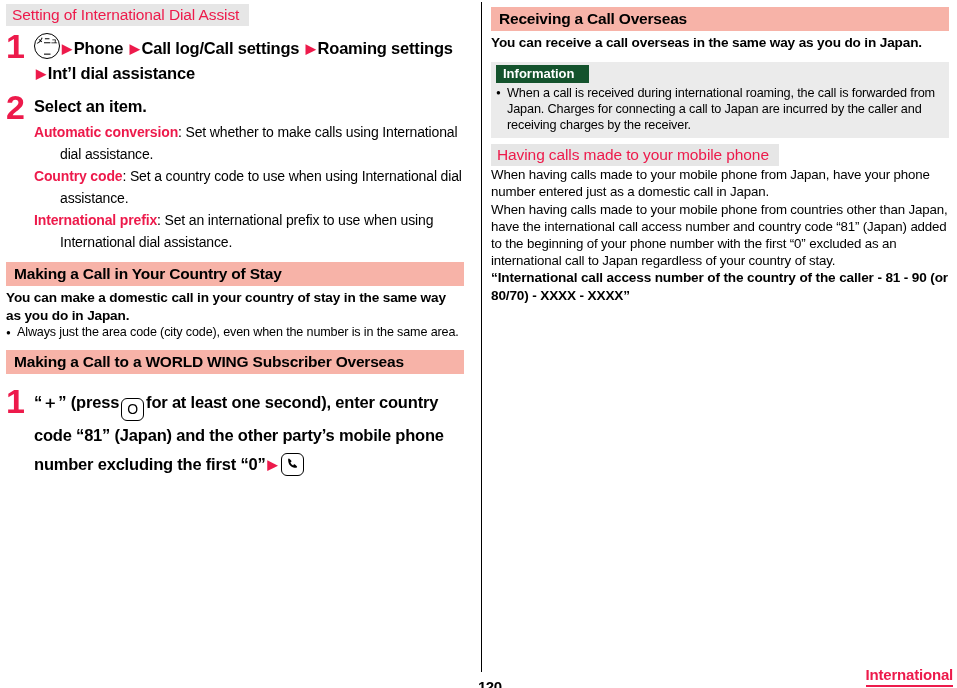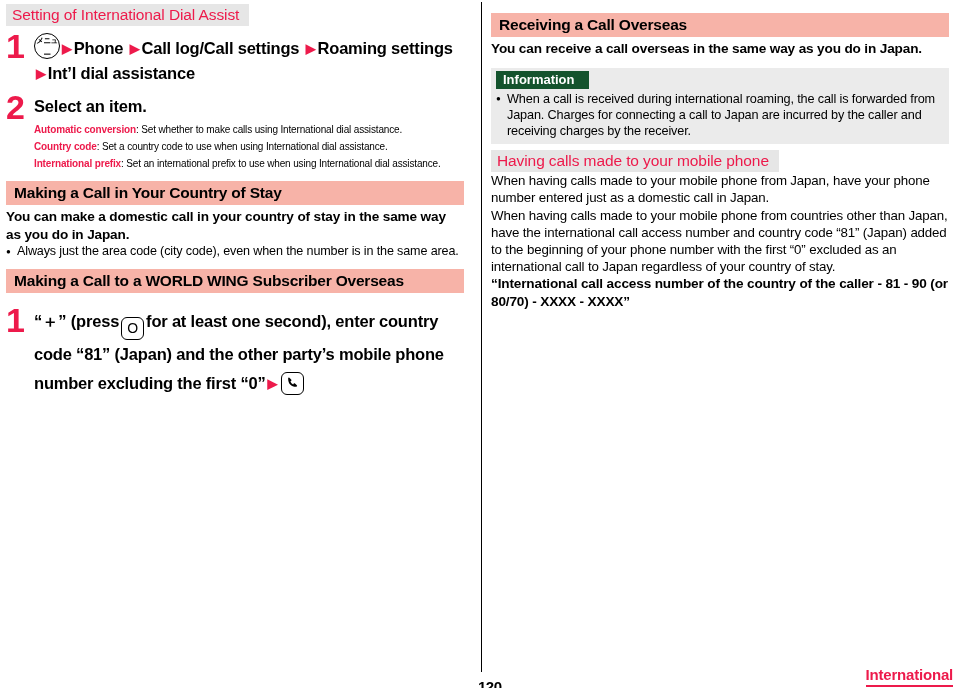--- a/index.html
+++ b/index.html
@@ -107,22 +107,22 @@
     content: "\25CF";
     position: absolute;
     left: 0; top: 0;
     font-size: 8px;
     line-height: 16px;
   }
 
   
   .deflist { margin: 2px 0 0 0; }
   .defitem {
-    font-size: 10px;
-    line-height: 17px;
+    font-size: 14px;
+    line-height: 22px;
     letter-spacing: -0.15px;
     padding-left: 26px;
     text-indent: -26px;
     margin-bottom: 0px;
   }
   .defterm { color: #ed1a4b; font-weight: bold; }
 
   
   .infobox {
     background: #ebebeb;
@@ -262,21 +262,21 @@
       <span class="step-num">1</span>
       <div class="step-text tall"><span>“＋” (press</span><span class="ico ico-key"><span>O</span></span><span>for at least one second), enter country code “81” (Japan) and the other party’s mobile phone number excluding the first “0”</span><span class="arrow">▶</span><span class="ico ico-key"><svg width="15" height="15" viewBox="0 0 24 24" aria-hidden="true">
               <path d="M5 5.5c0-1 1-1.7 1.9-1.1 1.2.8 2.4 2 3.2 3.2.5.8.2 1.6-.5 2.1l-1 .7c.9 2 2.4 3.6 4.4 4.6l.8-1c.5-.7 1.4-.9 2.1-.4 1.3.9 2.5 2 3.3 3.3.5.9-.2 1.9-1.2 1.9C9.5 18.8 5 13.7 5 5.5z" fill="#000"></path>
             </svg></span></div>
     </div>
 
   </div>
 
   <div class="col col-right">
 
-    <div class="h-pink" style="margin-top:9px;">Receiving a Call Overseas</div>
+    <div class="h-pink" style="margin-top:3px;">Receiving a Call Overseas</div>
     <div class="body-bold">You can receive a call overseas in the same way as you do in Japan.</div>
 
     <div class="infobox">
       <div class="info-title">Information</div>
       <div class="info-bullet">When a call is received during international roaming, the call is forwarded from Japan. Charges for connecting a call to Japan are incurred by the caller and receiving charges by the receiver.</div>
     </div>
 
     <div class="h-sub" style="margin-bottom:0;">Having calls made to your mobile phone</div>
     <div class="body">When having calls made to your mobile phone from Japan, have your phone number entered just as a domestic call in Japan.</div>
     <div class="body">When having calls made to your mobile phone from countries other than Japan, have the international call access number and country code “81” (Japan) added to the beginning of your phone number with the first “0” excluded as an international call to Japan regardless of your country of stay.</div>

